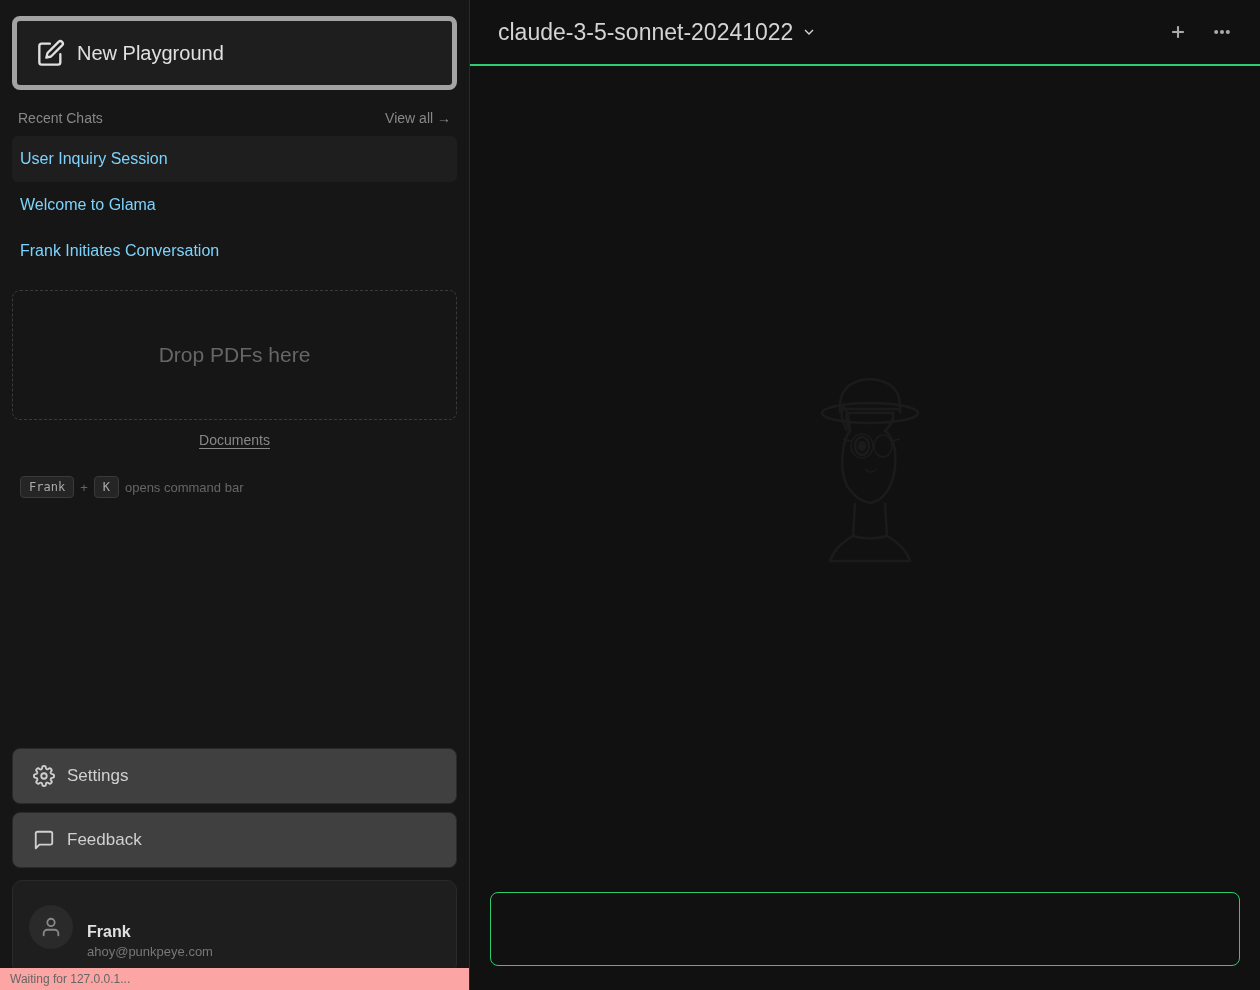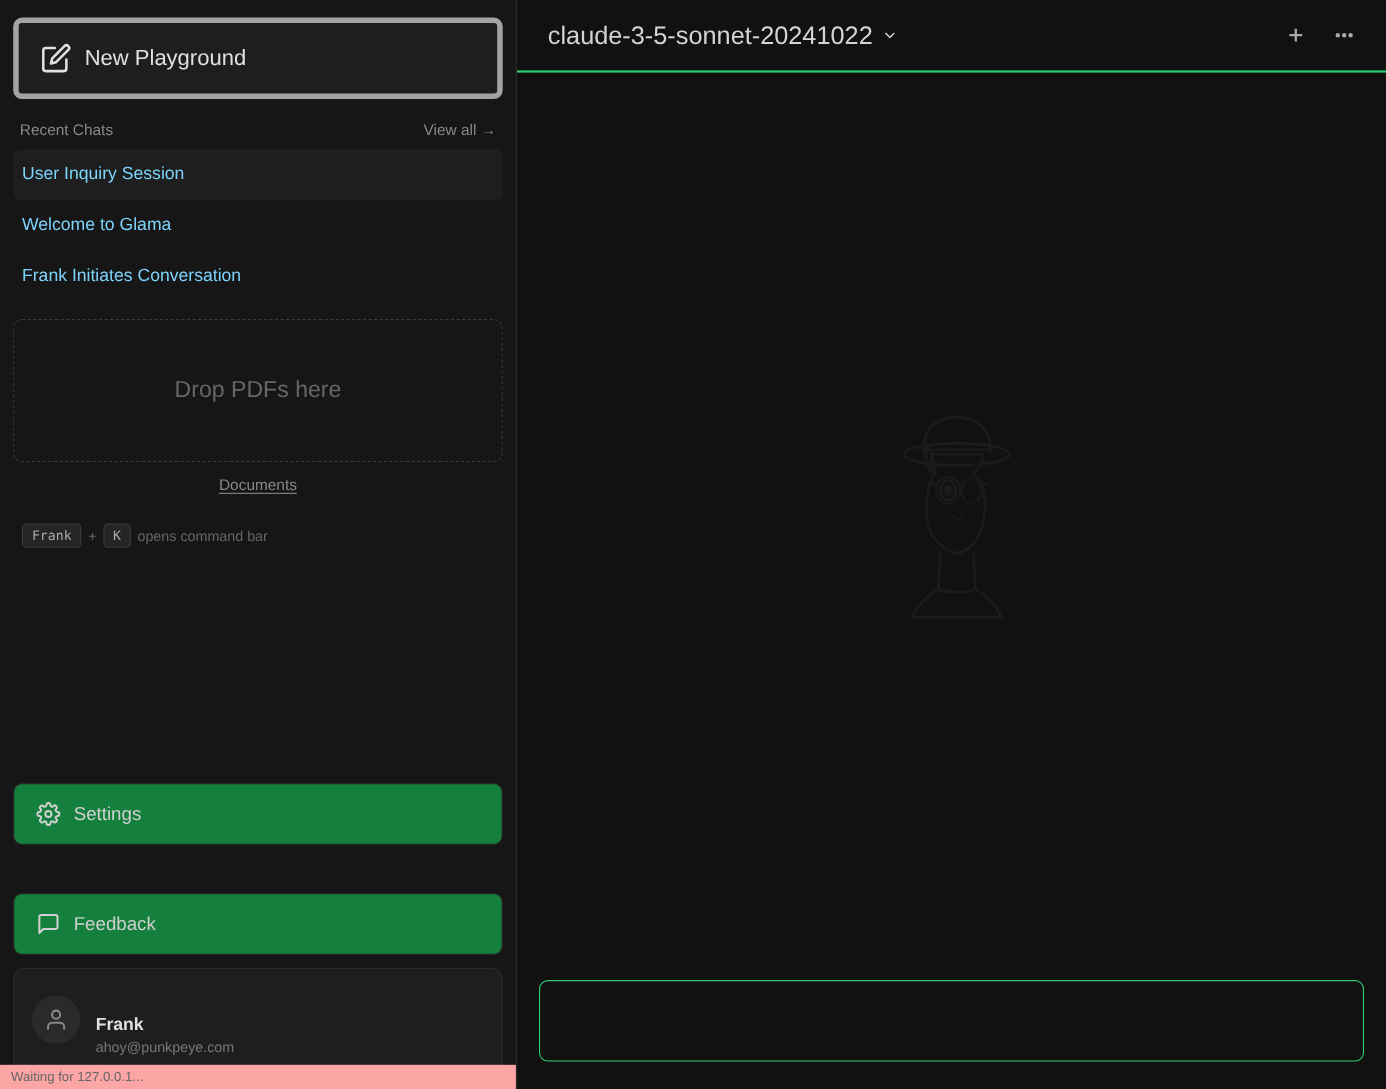--- a/index.html
+++ b/index.html
@@ -130,30 +130,29 @@
       margin-top: auto;
       display: flex;
       flex-direction: column;
       gap: 8px;
     }
 
     .sidebar-action-btn {
       display: flex;
       align-items: center;
       gap: 12px;
-      background: #15803d;
+      background: #404040;
       border: 1px solid #2a2a2a;
       border-radius: 8px;
       padding: 16px 20px;
       cursor: pointer;
       color: #d0d0d0;
       font-size: 17px;
       transition: background 0.15s;
       width: 100%;
-      margin-top: 36px;
     }
 
     .user-card {
       display: flex;
       align-items: center;
       gap: 14px;
       background: #1e1e1e;
       border: 1px solid #2a2a2a;
       border-radius: 10px;
       padding: 14px 16px;

